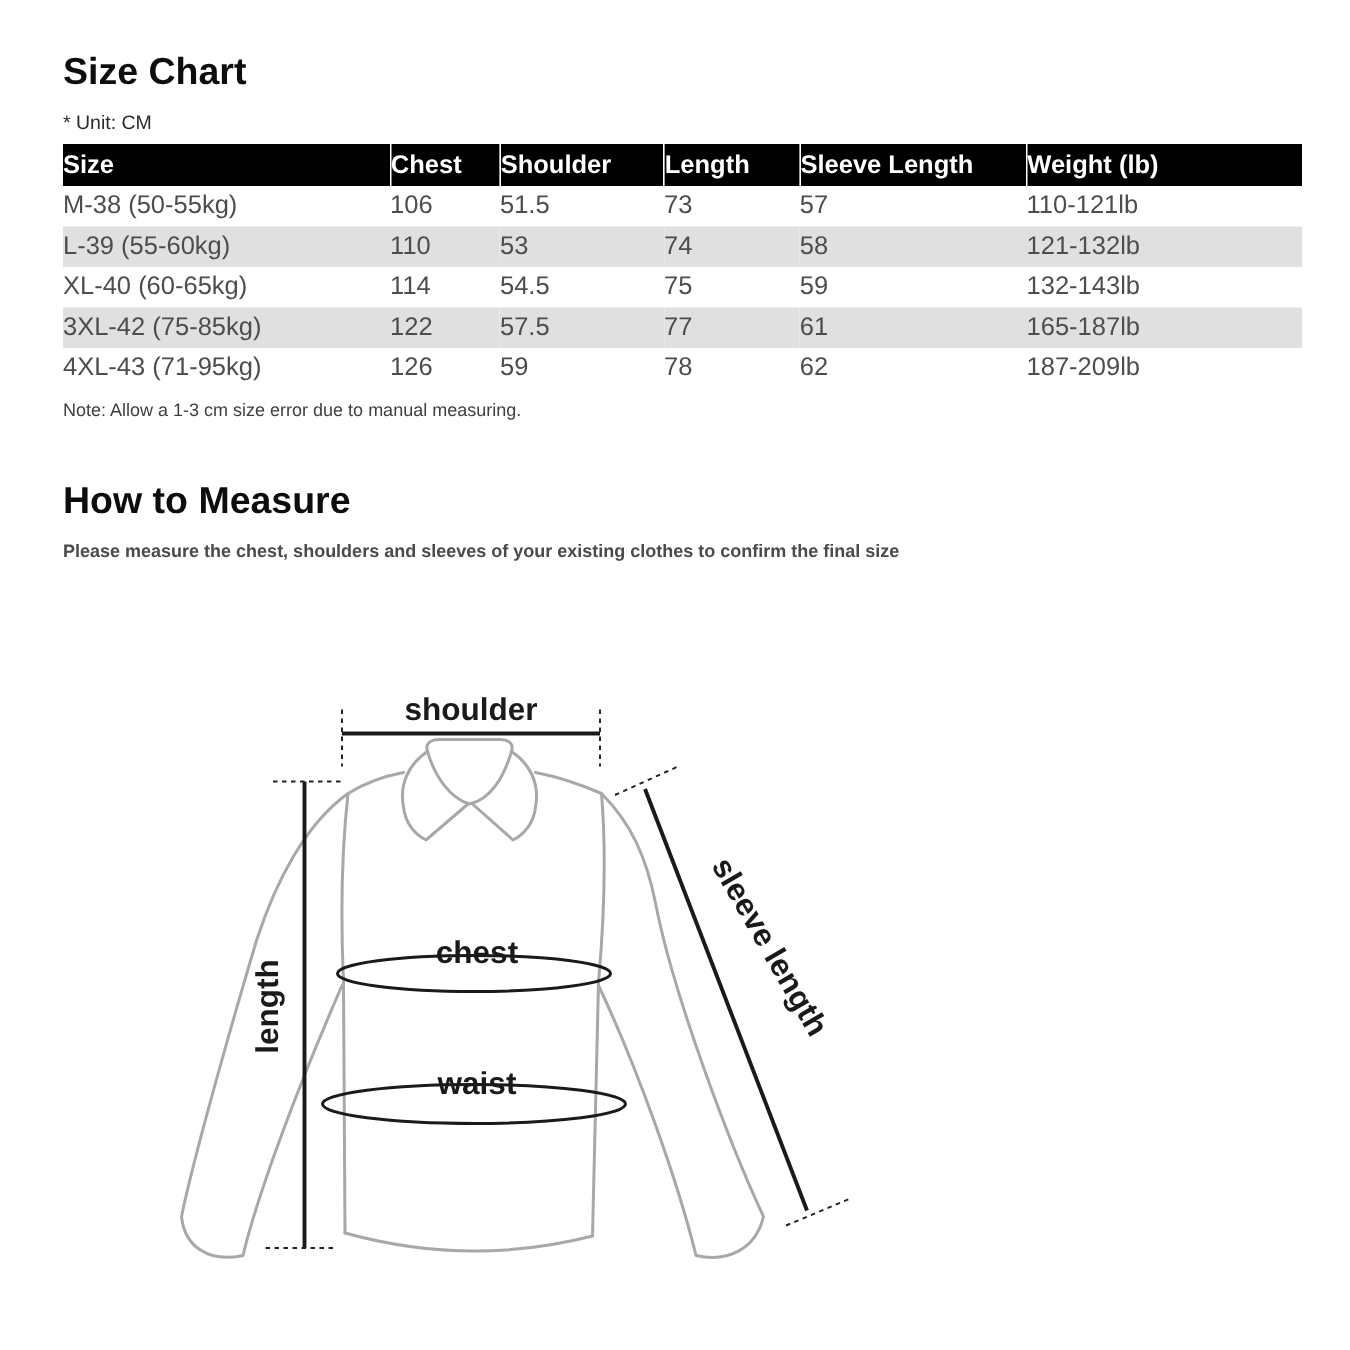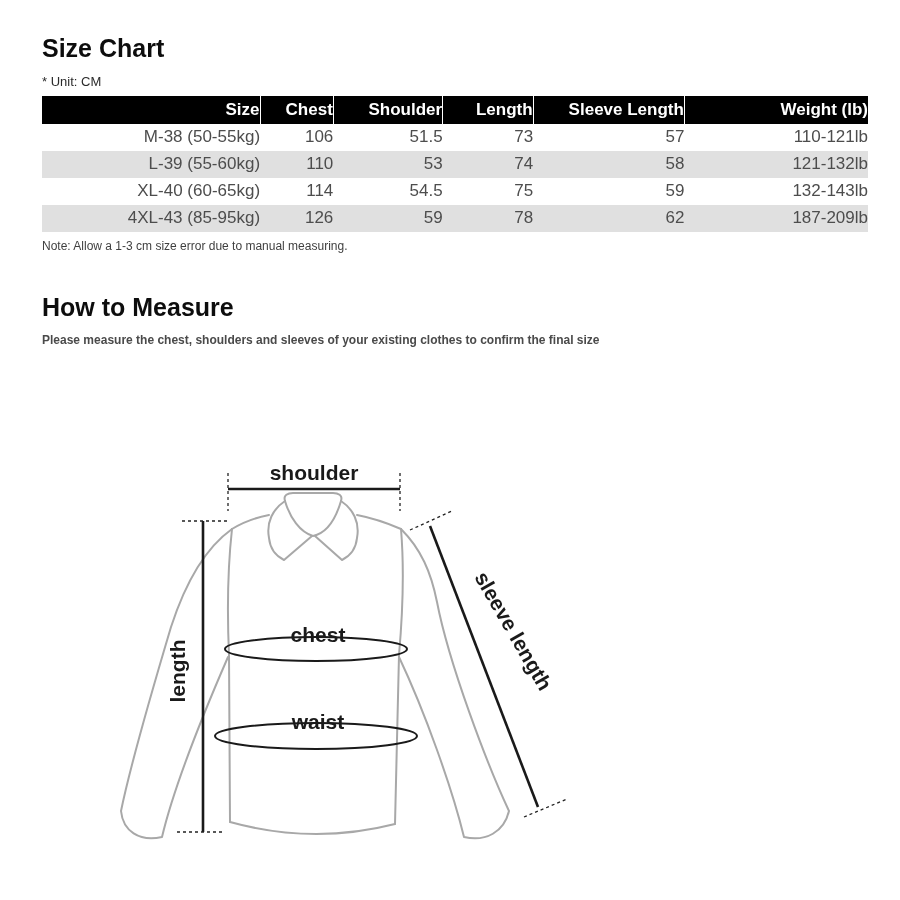--- a/index.html
+++ b/index.html
@@ -28,21 +28,21 @@
     color: #2b2b2b;
     margin: 0 0 6px 0;
     line-height: 1.2;
   }
   table.size-table {
     border-collapse: collapse;
     width: 826px;
     table-layout: fixed;
     font-size: 17px;
     color: var(--table-text, #4d4d4d);
-    text-align: right;
+    text-align: left;
   }
   table.size-table th {
     background: var(--table-header-bg, #000000);
     color: var(--table-header-text, #ffffff);
     font-weight: 600;
     height: 28px;
     font-size: 17px;
     border-right: 1px solid #ffffff;
     padding: 0;
   }
@@ -154,21 +154,29 @@
         </tr>
         <tr>
           <td>XL-40 (60-65kg)</td>
           <td>114</td>
           <td>54.5</td>
           <td>75</td>
           <td>59</td>
           <td>132-143lb</td>
         </tr>
         <tr>
-          <td>4XL-43 (85-95kg)</td>
+          <td>3XL-42 (75-85kg)</td>
+          <td>122</td>
+          <td>57.5</td>
+          <td>77</td>
+          <td>61</td>
+          <td>165-187lb</td>
+        </tr>
+        <tr>
+          <td>4XL-43 (71-95kg)</td>
           <td>126</td>
           <td>59</td>
           <td>78</td>
           <td>62</td>
           <td>187-209lb</td>
         </tr>
       </tbody>
   </table>
 
   <p class="measuring-note">Note: Allow a 1-3 cm size error due to manual measuring.</p>

